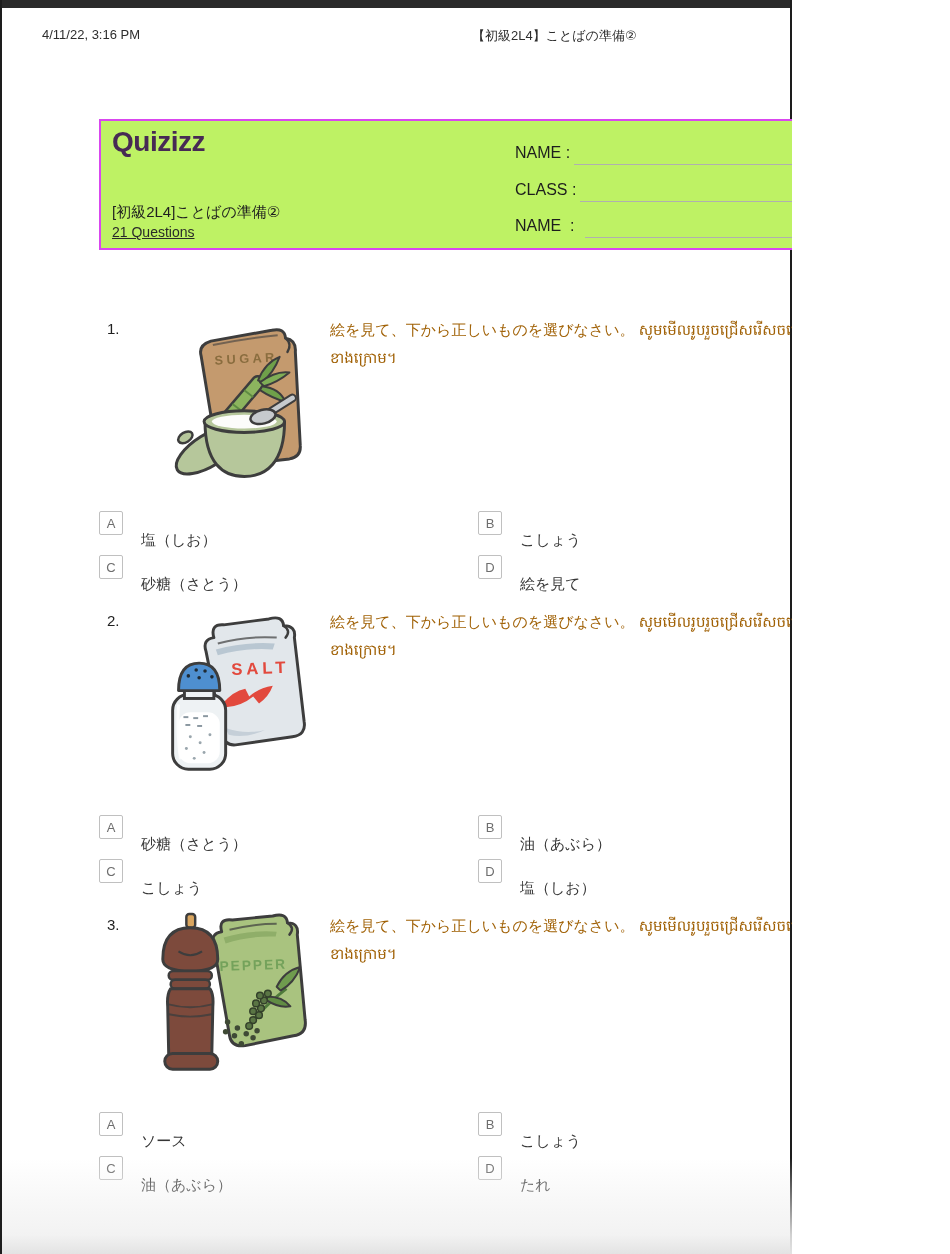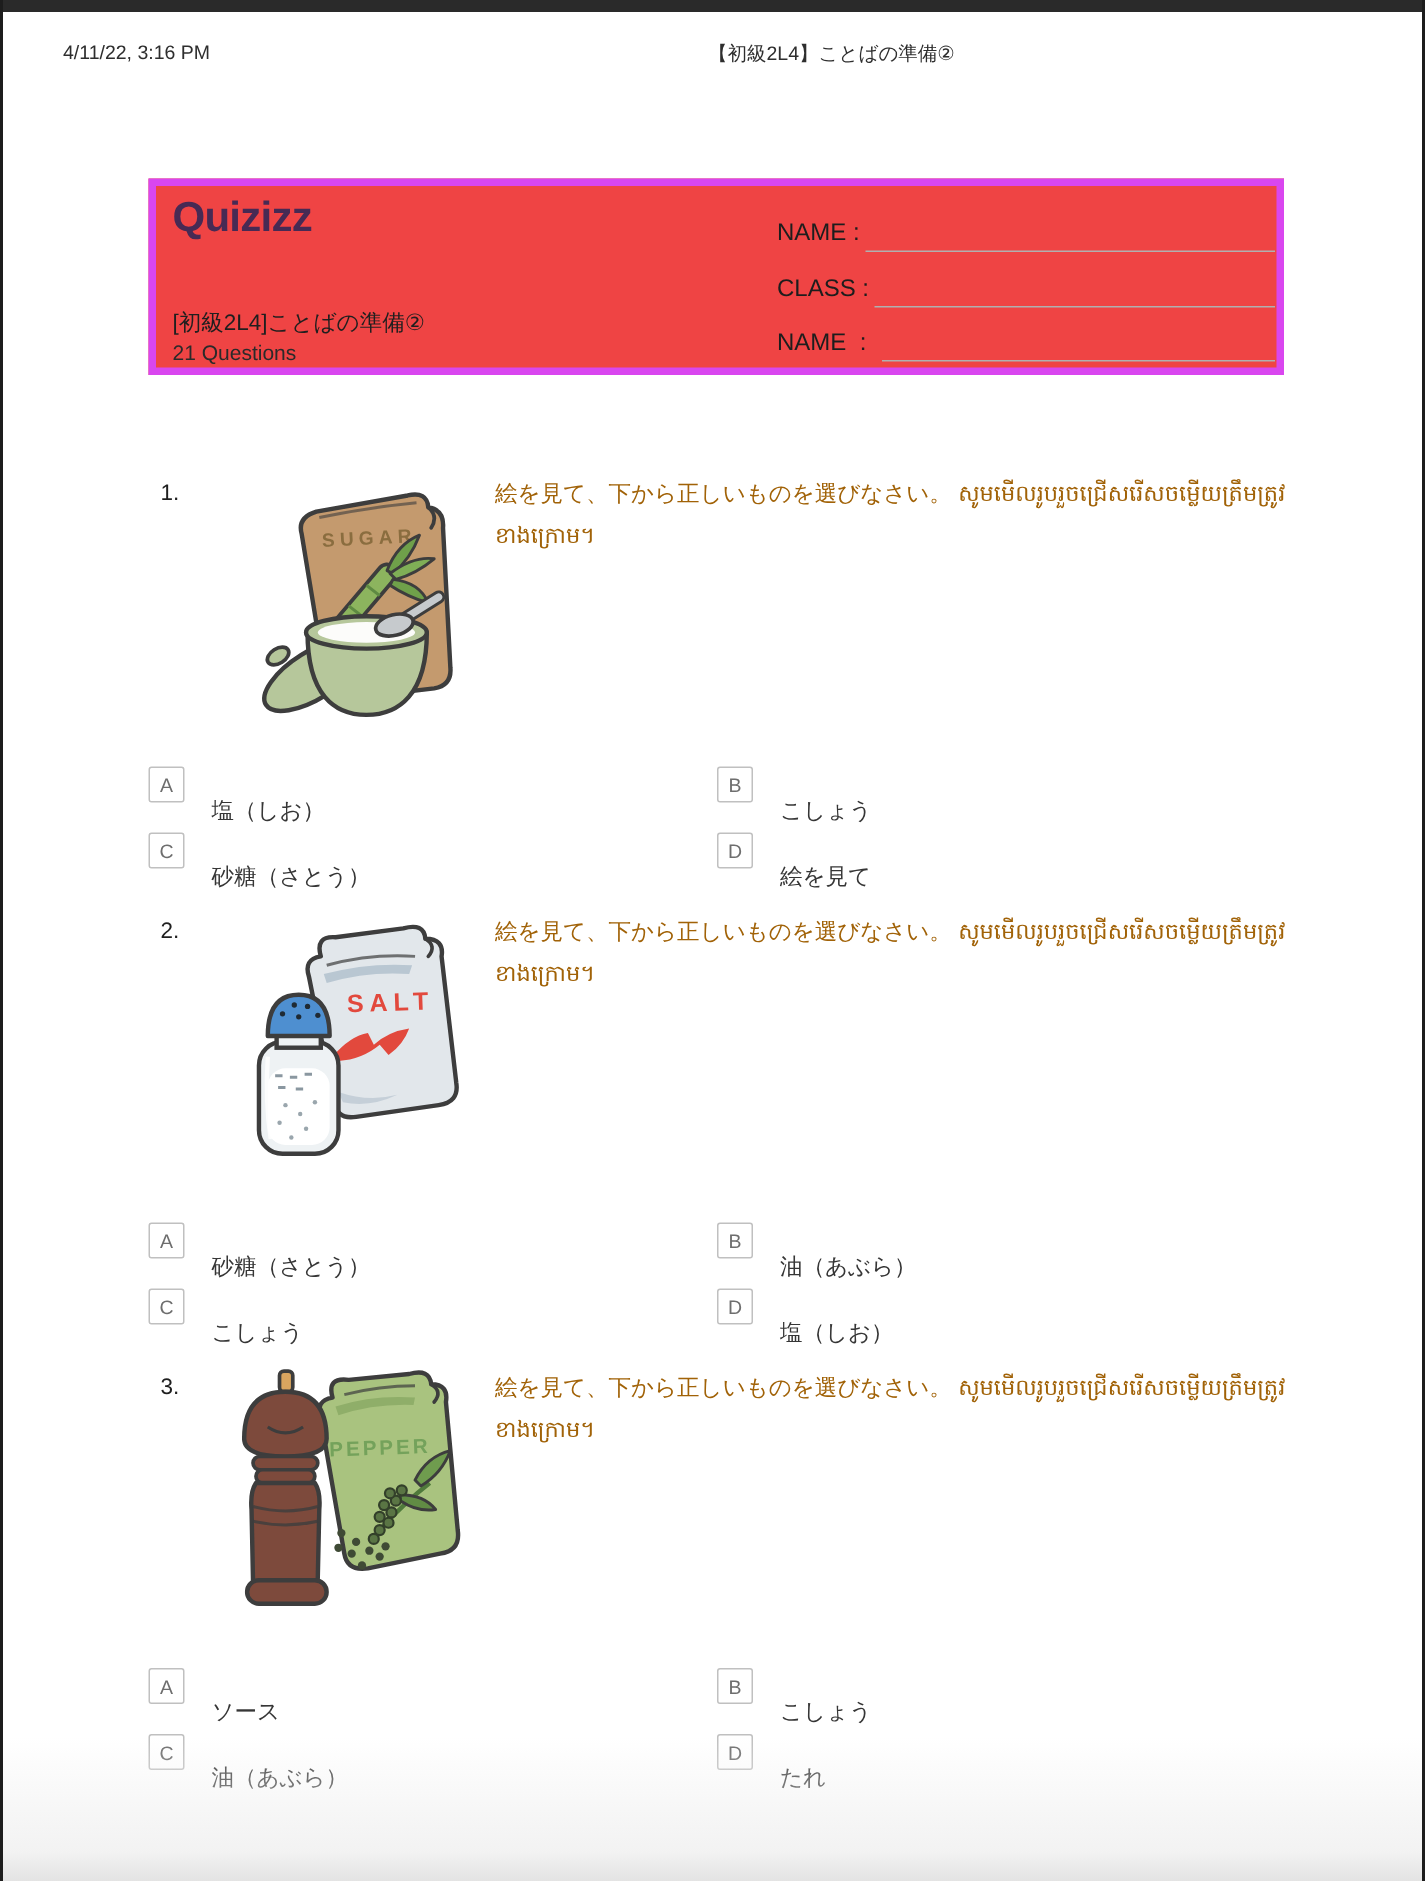--- a/index.html
+++ b/index.html
@@ -1,17 +1,17 @@
 <!DOCTYPE html>
 <html><head>
 <meta charset="utf-8">
 <style>
   html,body { margin:0; padding:0; background:#ffffff; }
   .canvas {
-    position:relative; width:950px; height:1254px; background:#ffffff;
+    position:relative; width:792px; height:1254px; background:#ffffff;
     overflow:hidden;
     font-family:"Liberation Sans","DejaVu Sans",sans-serif;
     color:#2b2b2b;
   }
   .abs { position:absolute; }
 
   
   .top-bar   { left:0; top:0; width:950px; height:8px; background:#2a2a2a; }
   .left-edge { left:0; top:0; width:2px; height:1254px; background:#1d1d1d; }
   .right-edge{ right:0; top:0; width:2px; height:1254px; background:#1d1d1d; }
@@ -20,28 +20,28 @@
     background:linear-gradient(180deg, rgba(242,242,242,0) 0%, rgba(240,240,240,.85) 80%, #e3e3e3 100%);
     z-index:6;
   }
 
   
   .ph-text { font-size:13px; color:#2e2e2e; }
 
   
   .info-box {
     left:99px; top:119px; width:757px; height:131px;
-    border:5px solid #d946ef; background:#ef4444; box-sizing:border-box;
+    border:2px solid #d946ef; background:#bef264; box-sizing:border-box;
   }
   .brand {
     left:11px; top:5px; font-size:28px; font-weight:800; color:#472a54;
     letter-spacing:-0.5px;
   }
   .quiz-title { left:11px; top:82px; font-size:15px; color:#1f1f1f; }
-  .quiz-count { left:11px; top:103px; font-size:14px; color:#2a2a2a; }
+  .quiz-count { left:11px; top:103px; font-size:14px; color:#2a2a2a;text-decoration:underline; }
   .flabel { position:absolute; font-size:16px; color:#1d1d1d; white-space:pre; }
   .fline  { position:absolute; border-top:1px solid #b0b0b0; height:0; }
 
   
   .q-number { font-size:15px; color:#1f1f1f; }
   .q-prompt { width:527px; font-size:15px; line-height:28px; color:#a16207; }
   .q-img { position:absolute; }
 
   .opt { position:absolute; display:flex; align-items:center; height:24px; }
   .opt-box {

